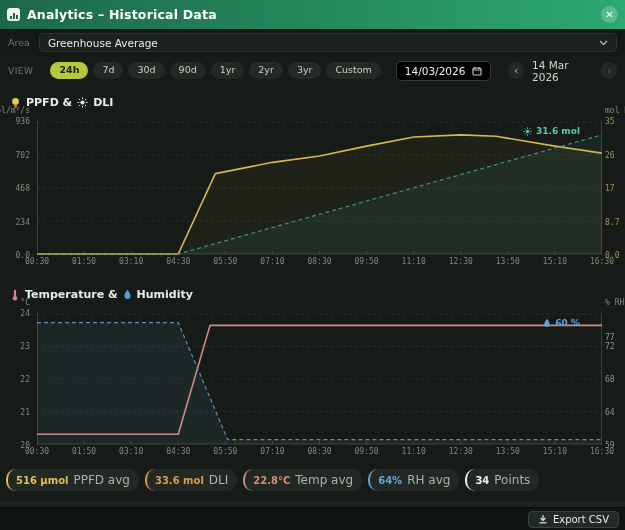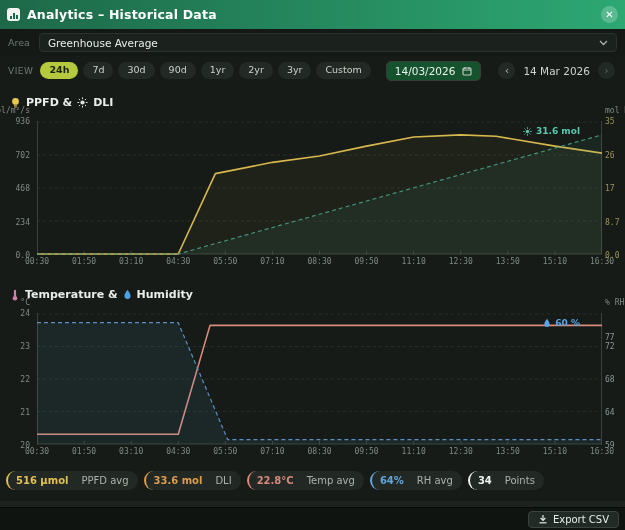--- a/index.html
+++ b/index.html
@@ -22,25 +22,25 @@
   .close-btn { width:17px; height:17px; border-radius:50%; background:rgba(255,255,255,.22);
     color:#fff; font-size:10px; display:flex; align-items:center; justify-content:center; cursor:pointer; }
   
   .area-row { height:27px; display:flex; align-items:center; gap:9px; padding:0 8px; background:#13181480; }
   .area-label { color:#6d7a71; font-size:9.5px; }
   .area-select { flex:1; height:19px; background:#1b211d; border:1px solid #2b332c; border-radius:4px;
     display:flex; align-items:center; padding:0 8px; font-size:10.5px; color:#e8ece8; cursor:pointer; }
   .area-select .sel-text { flex:1; }
   
   .view-row { height:29px; display:flex; align-items:center; gap:5px; padding:0 8px; }
-  .view-label { color:#6d7a71; font-size:9px; letter-spacing:.5px; margin-right:2px; }
+  .view-label { color:#6d7a71; font-size:9px; letter-spacing:.5px; margin-right:12px; }
   .pill { background:#232a25; color:#c9d1c9; border:none; border-radius:11px; padding:3px 9px;
     font-size:9.5px; font-family:inherit; cursor:pointer; line-height:1.1; }
   .pill.active { background:#b5c93e; color:#1c2212; font-weight:bold; }
-  .date-box { margin-left:10px; height:20px; background:#14532d; border:1px solid #343d36; border-radius:5px;
+  .date-box { margin-left:10px; height:20px; background:#000000; border:1px solid #343d36; border-radius:5px;
     display:flex; align-items:center; gap:7px; padding:0 8px; font-size:10.5px; color:#eef1ee; cursor:pointer; }
   .nav-group { margin-left:12px; display:flex; align-items:center; gap:8px; }
   .nav-btn { width:17px; height:17px; border-radius:50%; background:#232a25; color:#aab3aa;
     display:flex; align-items:center; justify-content:center; font-size:11px; cursor:pointer; }
   .nav-btn.dim { color:#5a635a; }
   .nav-date { font-size:10.5px; color:#cdd4cd; }
   
   .chart-section { padding-top:7px; }
   .chart-title { display:flex; align-items:center; gap:5px; padding:4px 10px 6px 10px;
     font-size:11px; font-weight:bold; color:#e8ede8; }
@@ -59,21 +59,21 @@
   .xticks { position:absolute; left:0; top:100%; width:100%; height:12px; margin-top:2px; }
   .xticks span { position:absolute; transform:translateX(-50%); white-space:nowrap;
     font-family:"DejaVu Sans Mono","Liberation Mono",monospace; font-size:8px; color:#7f8a82; }
   .annotation { position:absolute; top:5px; right:22px; display:flex; align-items:center; gap:4px;
     font-size:9px; font-weight:bold; }
   
   .stats-row { display:flex; align-items:center; gap:6px; padding:0 6px; margin-top:10px; height:26px; }
   .stat { background:#222924; border-left:2px solid #888; border-radius:10px;
     padding:4px 9px 4px 8px; display:flex; align-items:center; gap:5px; }
   .stat .v { font-size:10px; font-weight:bold; }
-  .stat .l { font-size:10px; color:#aab3aa;margin-left:8px; }
+  .stat .l { font-size:12px; color:#aab3aa; }
   
   .raw-bar { margin-top:8px; height:23px; background:#1c231e; display:flex; align-items:center;
     gap:7px; padding:0 10px; cursor:pointer; }
   .raw-arrow { font-size:8px; color:#cfd6cf; }
   .raw-icon { display:flex; align-items:flex-end; gap:1px; height:11px; }
   .raw-icon i { width:3px; display:block; border-radius:1px; }
   .raw-icon i:nth-child(1){height:11px; background:#d76fa3;}
   .raw-icon i:nth-child(2){height:7px;  background:#7cc47f;}
   .raw-icon i:nth-child(3){height:9px;  background:#6f9fd8;}
   .raw-label { font-size:11px; font-weight:bold; color:#eef2ee; }

